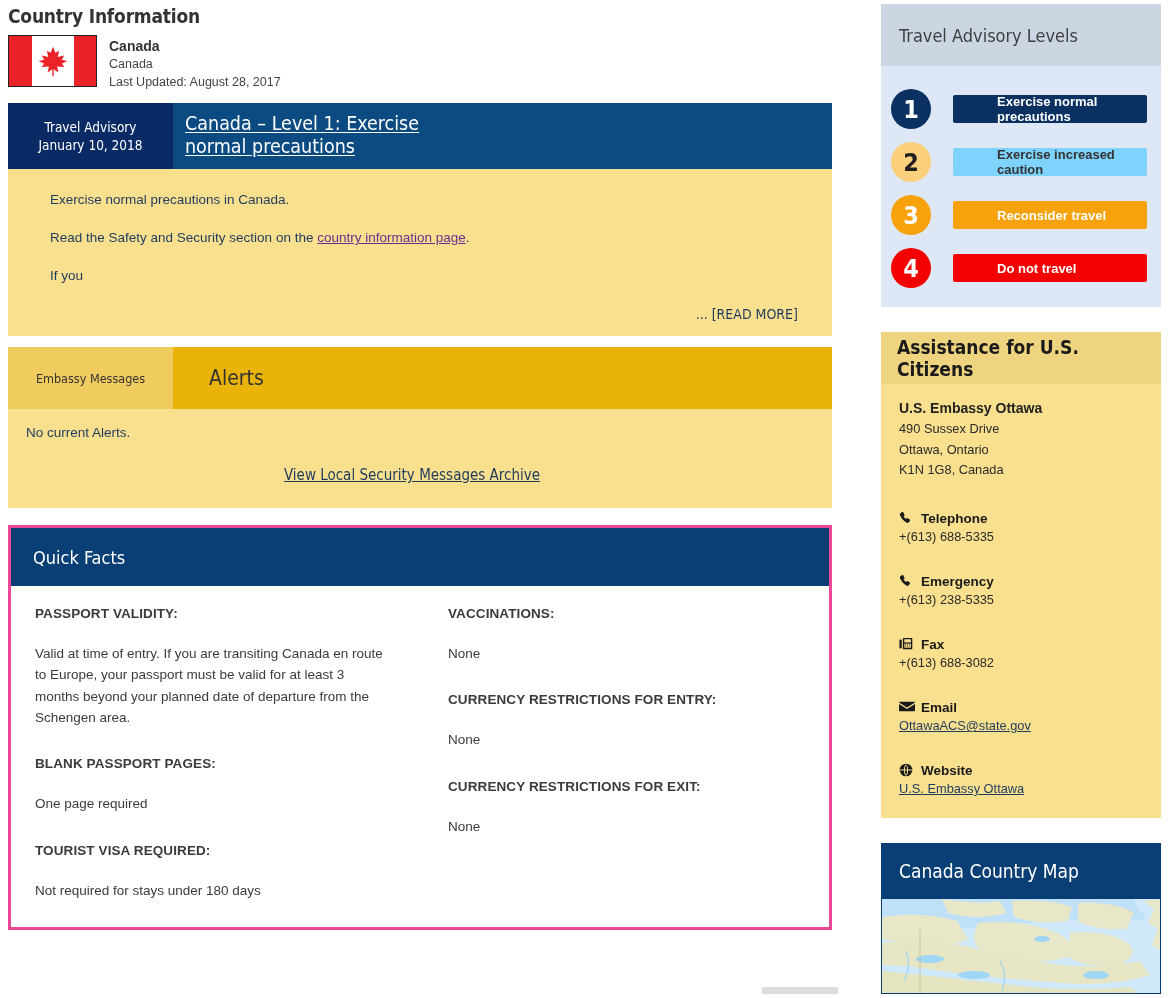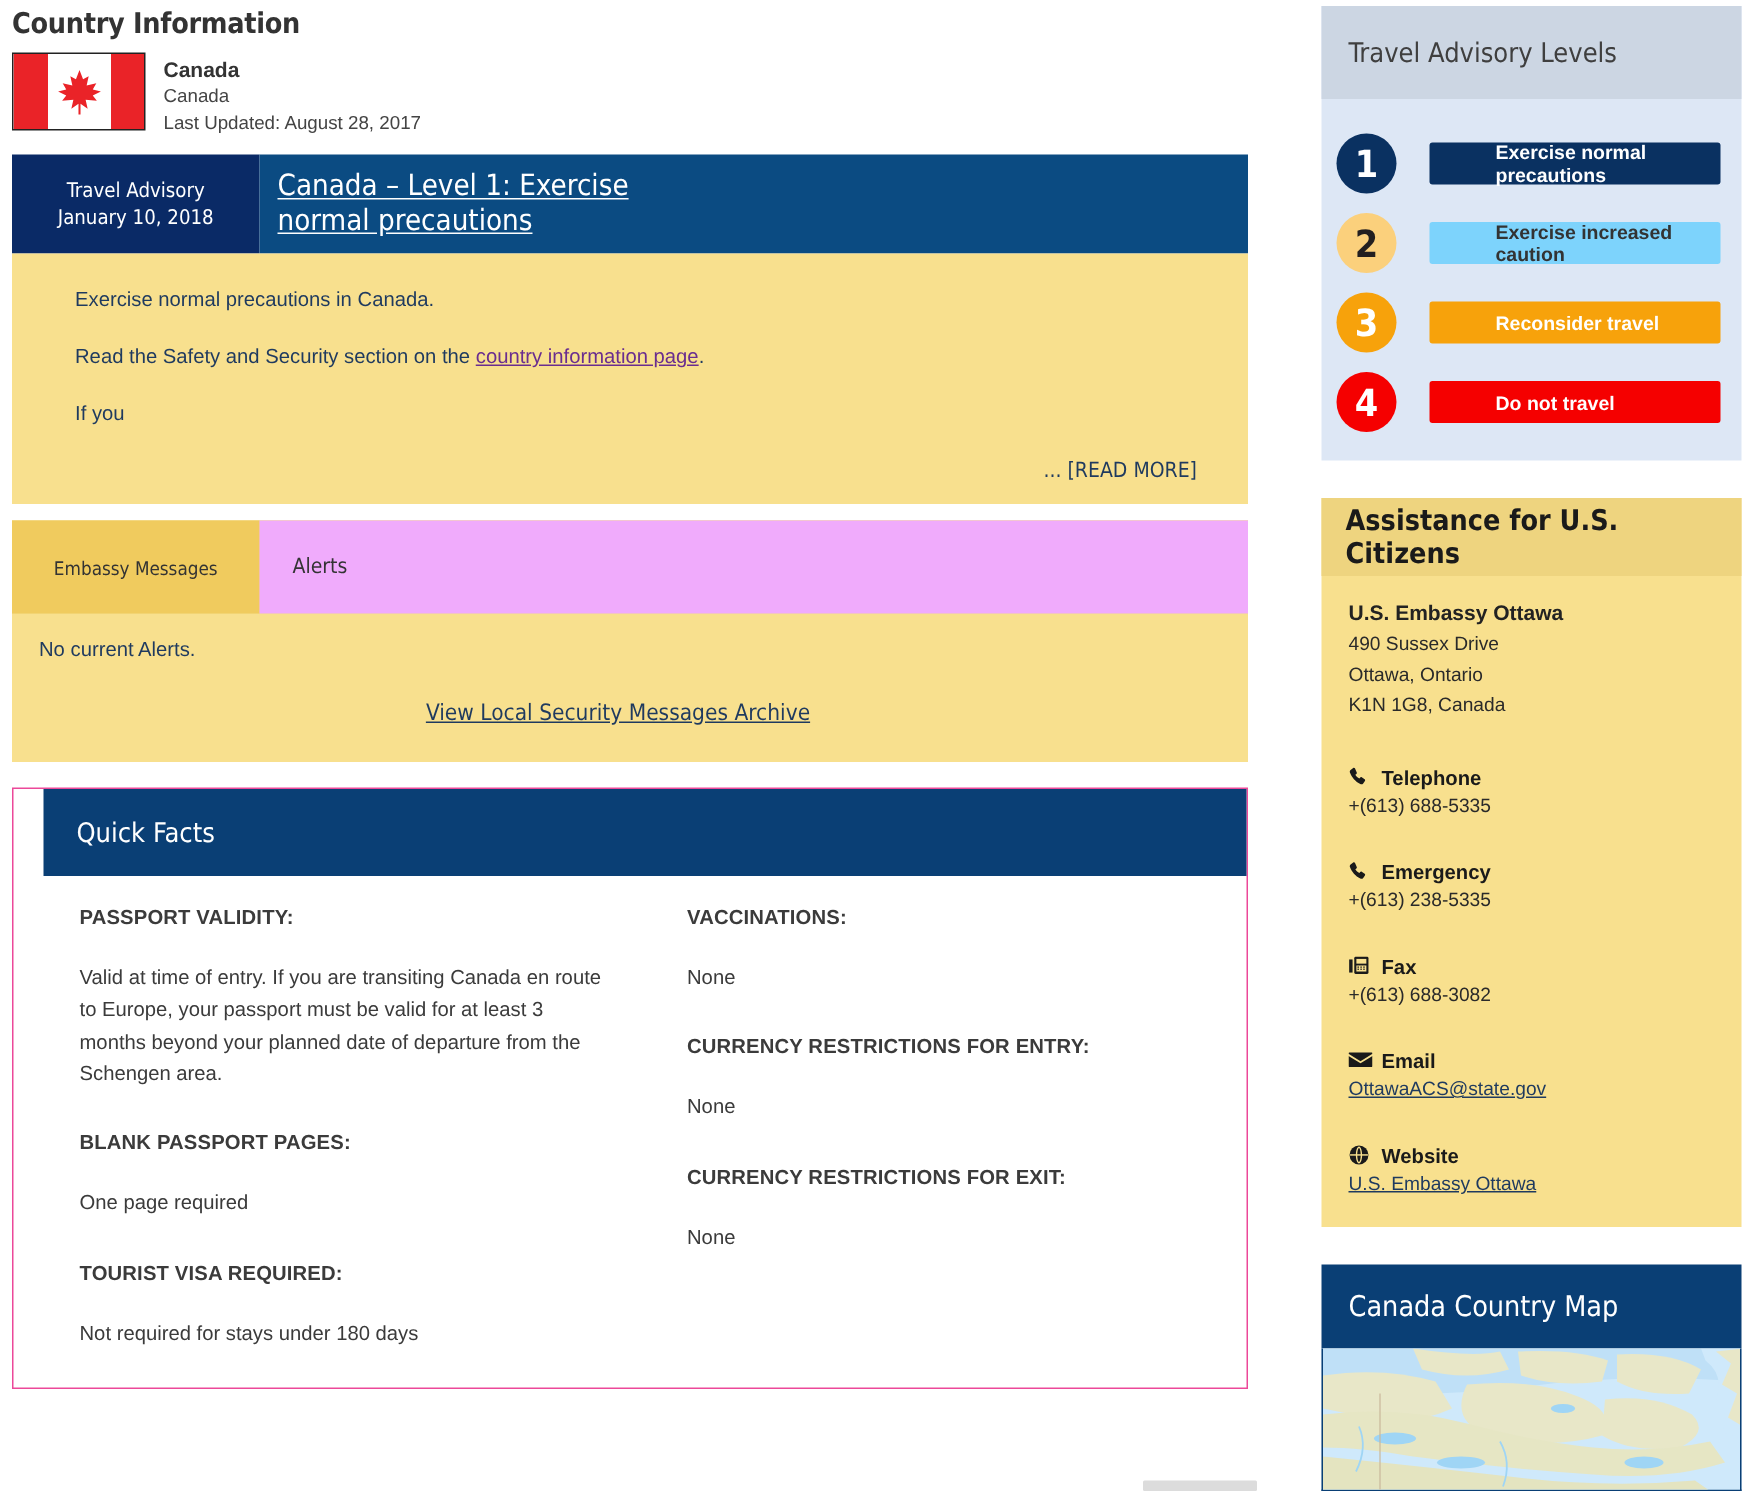--- a/index.html
+++ b/index.html
@@ -74,32 +74,32 @@
 
   
   .alerts-block { margin-top: 11px; background: #f8e08e; }
   .tabs { display: flex; height: 62px; background: #f2d784; }
   .tab {
     display: flex; align-items: center; justify-content: center;
     font-family: "DejaVu Sans Condensed", "Liberation Sans Narrow", "Liberation Sans", sans-serif;
     cursor: pointer; color: #333;
   }
   .tab.inactive { width: 165px; background: #f0cb5e; font-size: 12.5px; }
-  .tab.active { background: #f0abfc; font-size: 14px; padding: 0 22px; justify-content: flex-start; flex: 1; }
+  .tab.active { background: #eab308; font-size: 21px; padding: 0 36px; justify-content: flex-start; flex: 1; }
   .alerts-body { padding: 16px 34px 24px 18px; min-height: 84px; }
   .alerts-empty { font-size: 13.5px; color: #1f3a5f; margin: 0 0 26px 0; }
   .archive-link {
     text-align: center;
     font-family: "DejaVu Sans Condensed", "Liberation Sans Narrow", "Liberation Sans", sans-serif;
     font-size: 15px; color: #1f3a5f;
   }
   .archive-link span { text-decoration: underline; cursor: pointer; }
 
   
-  .qf { margin-top: 17px; border: 1px solid #ec4899; background: #fff; padding-left: 20px; }
+  .qf { margin-top: 17px; border: 3px solid #ec4899; background: #fff; }
   .qf-head {
     background: #0a3f75; color: #fff; height: 58px; display: flex; align-items: center; padding: 0 22px;
     font-family: "DejaVu Sans Condensed", "Liberation Sans Narrow", "Liberation Sans", sans-serif;
     font-size: 18px;
   }
   .qf-body { display: flex; padding: 20px 14px 26px 14px; }
   .qf-col { width: 50%; padding: 0 10px; }
   .qf-col.right { padding-left: 28px; }
   .qf-term {
     font-size: 13.5px; font-weight: bold; color: #3b3b3b; margin: 0 0 22px 0; letter-spacing: 0.1px;

